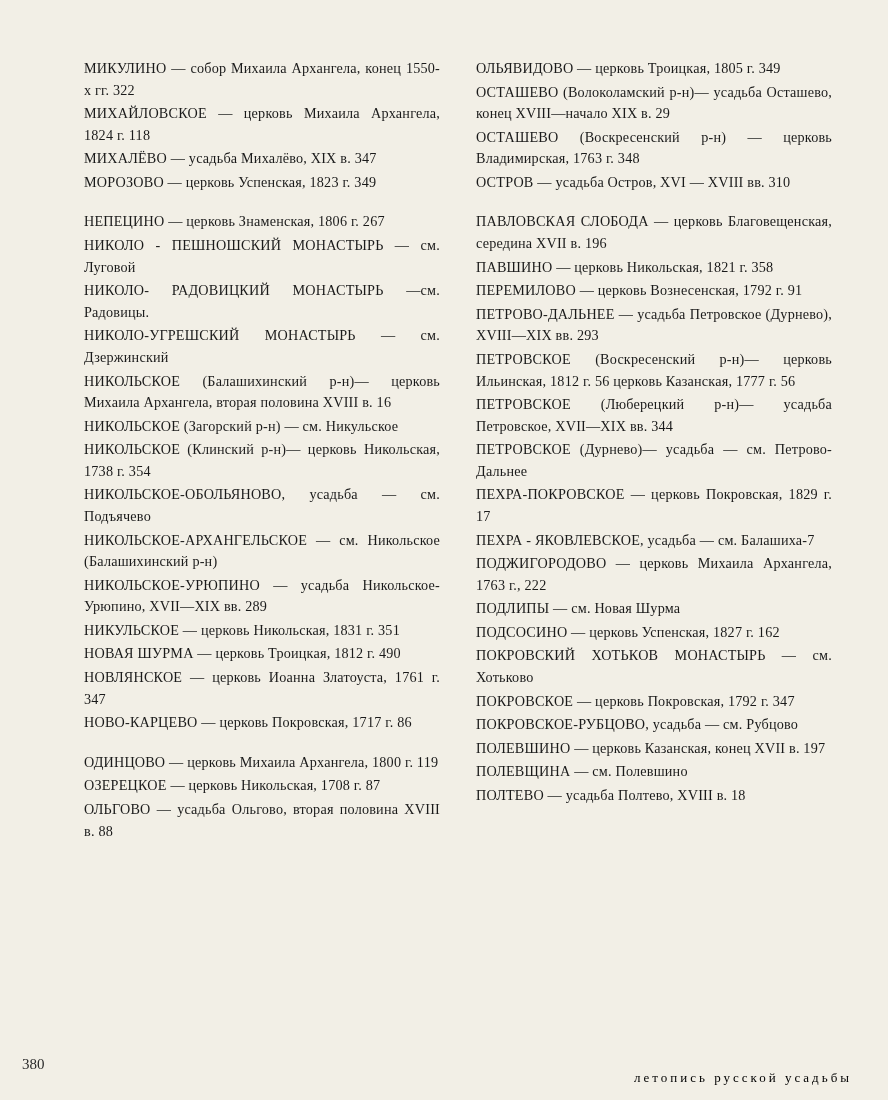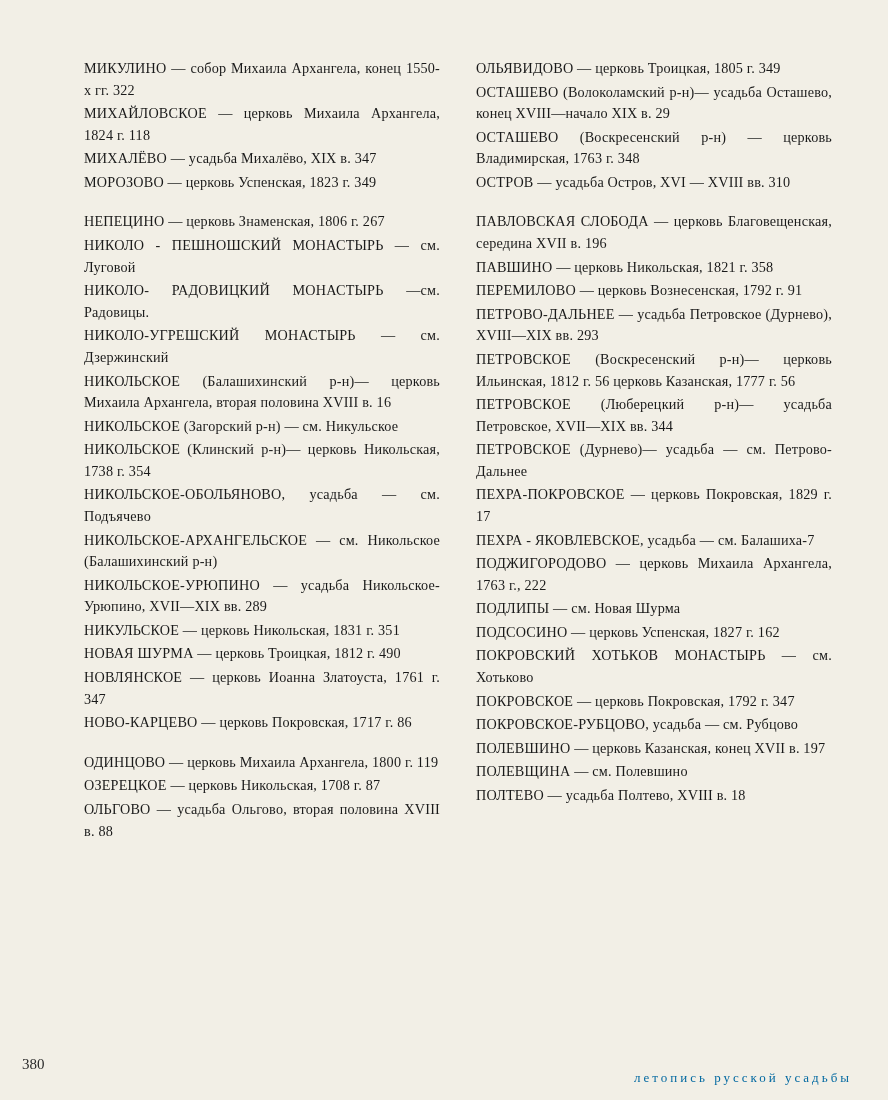--- a/index.html
+++ b/index.html
@@ -56,21 +56,21 @@
     font-family: "Liberation Serif", serif;
     color: #2b2b2b;
     margin-top: 16px;
   }
   .watermark {
     position: absolute;
     right: 36px;
     bottom: 14px;
     font-size: 13px;
     letter-spacing: 3px;
-    color: #0369a1;
+    color: #000000;
     font-family: "Liberation Serif", serif;
   }
 </style>
 </head>
 <body>
 
 <div class="page">
   <div class="columns">
     <div class="col" id="col0">
         <p class="entry"><span class="headword">МИКУЛИНО</span><span> — собор Михаила Архангела, конец 1550-х гг.  322</span></p>

